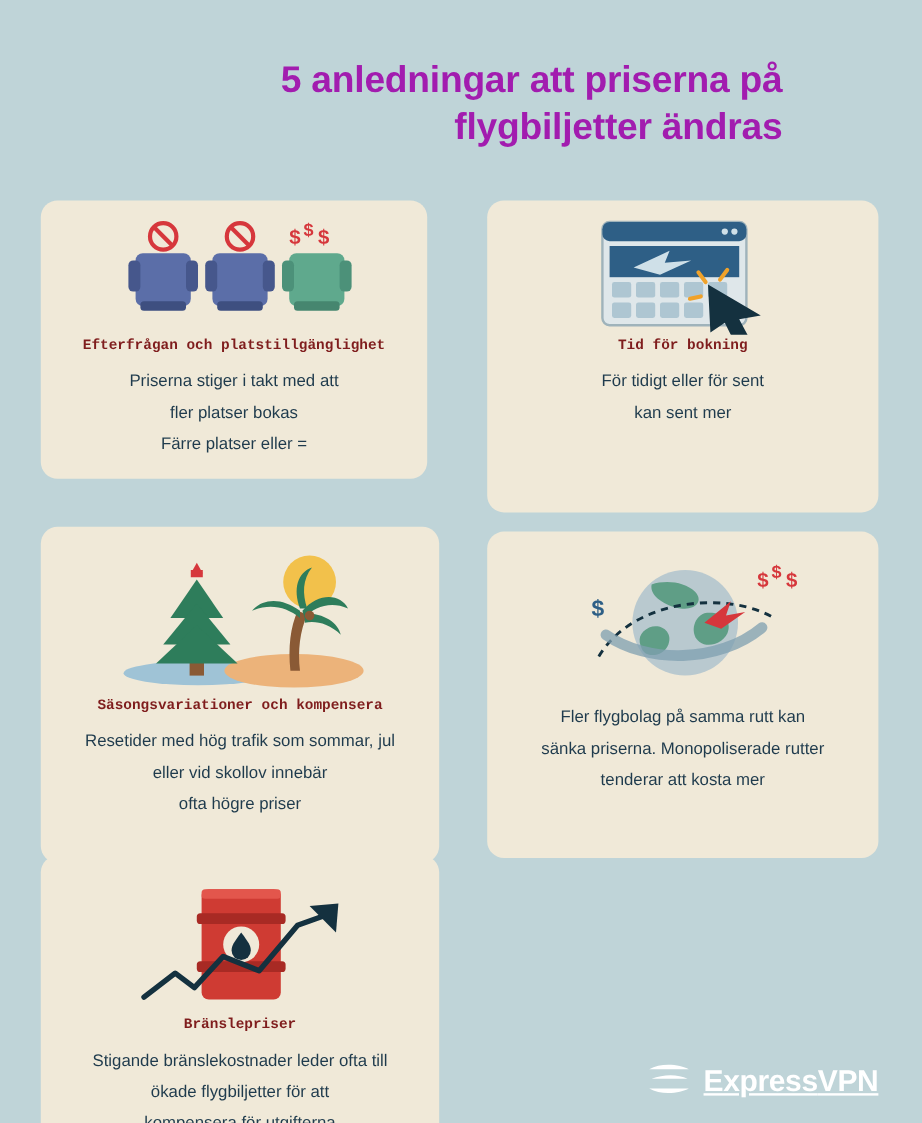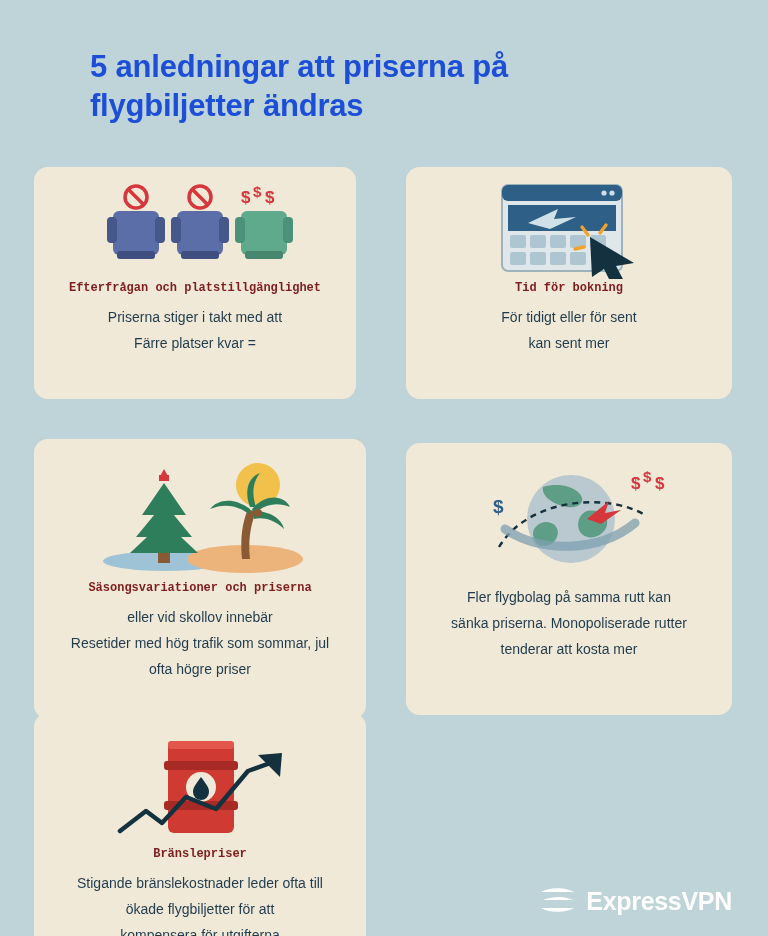--- a/index.html
+++ b/index.html
@@ -14,24 +14,24 @@
     color: #1f3b4d;
     overflow: hidden;
     position: relative;
   }
   .page {
     width: 768px;
     height: 936px;
     position: relative;
   }
   .title {
-    text-align: left;
+    text-align: right;
     font-size: 31px;
     font-weight: bold;
-    color: #1d4ed8;
+    color: #a21caf;
     line-height: 1.28;
     padding: 26px 116px 0 90px;
     letter-spacing: -0.2px;
   }
   .grid {
     position: absolute;
     top: 140px;
     left: 0;
     width: 768px;
   }
@@ -57,38 +57,39 @@
   }
   .art {
     height: 96px;
     display: flex;
     align-items: center;
     justify-content: center;
   }
 
   
   #card-demand   { left: 34px;  top: 6px;   width: 322px; height: 232px; }
-  #card-timing   { left: 406px; top: 6px;   width: 326px; height: 232px; }
+  #card-timing   { left: 406px; top: 6px;   width: 326px; height: 260px; }
   #card-season   { left: 34px;  top: 278px; width: 332px; height: 280px; }
   #card-route    { left: 406px; top: 282px; width: 326px; height: 272px; }
   #card-fuel     { left: 34px;  top: 552px; width: 332px; height: 250px; }
 
   .brand {
     position: absolute;
     right: 36px;
     bottom: 36px;
     display: flex;
     align-items: center;
     gap: 9px;
   }
   .brand-name {
     color: #ffffff;
     font-size: 25px;
     font-weight: bold;
     letter-spacing: -0.3px;
+    text-decoration: underline;
   }
   .brand-name .vpn { font-weight: bold; }
 </style>
 </head>
 <body>
 
 <div class="page">
 
   <h1 class="title">5 anledningar att priserna på flygbiljetter ändras</h1>
 
@@ -117,21 +118,22 @@
           <rect x="188" y="36" width="10" height="26" rx="4" fill="#4c9179"></rect>
           <rect x="150" y="70" width="38" height="8" rx="3" fill="#46866f"></rect>
           <text x="146" y="22" font-family="Liberation Sans, sans-serif" font-size="17" font-weight="bold" fill="#d6373c">$</text>
           <text x="158" y="16" font-family="Liberation Sans, sans-serif" font-size="15" font-weight="bold" fill="#d6373c">$</text>
           <text x="170" y="22" font-family="Liberation Sans, sans-serif" font-size="17" font-weight="bold" fill="#d6373c">$</text>
         </svg>
       </div>
       <div class="card-title">Efterfrågan och platstillgänglighet</div>
       <div class="card-body">
         <div>Priserna stiger i takt med att</div>
-        <div>Färre platser kvar =</div>
+        <div>fler platser bokas</div>
+        <div>Färre platser eller =</div>
       </div>
     </div>
 
     <div class="card" id="card-timing">
       <div class="art">
         <svg width="170" height="100" viewBox="0 0 170 100" aria-hidden="true">
           <rect x="18" y="6" width="120" height="86" rx="6" fill="#dfe7ea" stroke="#9fb3bb" stroke-width="2"></rect>
           <rect x="18" y="6" width="120" height="16" rx="6" fill="#2e5f86"></rect>
           <circle cx="120" cy="14" r="2.6" fill="#cfe0e8"></circle>
           <circle cx="128" cy="14" r="2.6" fill="#cfe0e8"></circle>
@@ -180,24 +182,24 @@
           <path d="M69 22 h10 v6 h-10 z" fill="#d6373c"></path>
 
           <path d="M152 106 C150 86 152 70 158 56 l8 3 c-6 14 -8 30 -6 47 z" fill="#8a5a35"></path>
           <path d="M160 56 C144 44 128 46 120 56 C134 50 148 52 160 62 Z" fill="#2e7d5b"></path>
           <path d="M162 56 C176 40 194 42 200 54 C186 48 172 52 164 62 Z" fill="#2e7d5b"></path>
           <path d="M160 54 C154 38 158 24 170 20 C162 30 162 42 166 54 Z" fill="#2e7d5b"></path>
           <path d="M164 58 C180 58 192 66 194 76 C184 66 172 64 164 66 Z" fill="#2e7d5b"></path>
           <circle cx="168" cy="60" r="4" fill="#8a5a35"></circle>
         </svg>
       </div>
-      <div class="card-title">Säsongsvariationer och priserna</div>
-      <div class="card-body">
+      <div class="card-title">Säsongsvariationer och kompensera</div>
+      <div class="card-body">
+        <div>Resetider med hög trafik som sommar, jul</div>
         <div>eller vid skollov innebär</div>
-        <div>Resetider med hög trafik som sommar, jul</div>
         <div>ofta högre priser</div>
       </div>
     </div>
 
     <div class="card" id="card-route">
       <div class="art" style="height:128px">
         <svg width="220" height="128" viewBox="0 0 220 128" aria-hidden="true">
           <circle cx="112" cy="62" r="44" fill="#b9c9cf"></circle>
           <path d="M84 30 C96 26 112 28 120 36 C128 44 120 52 108 50 C96 48 82 40 84 30 Z" fill="#5f9e86"></path>
           <path d="M128 54 C140 52 150 58 148 68 C146 78 132 84 124 78 C116 72 118 58 128 54 Z" fill="#5f9e86"></path>

